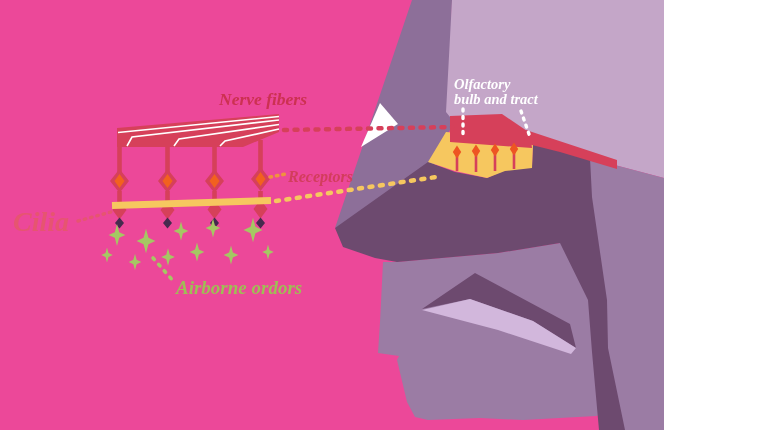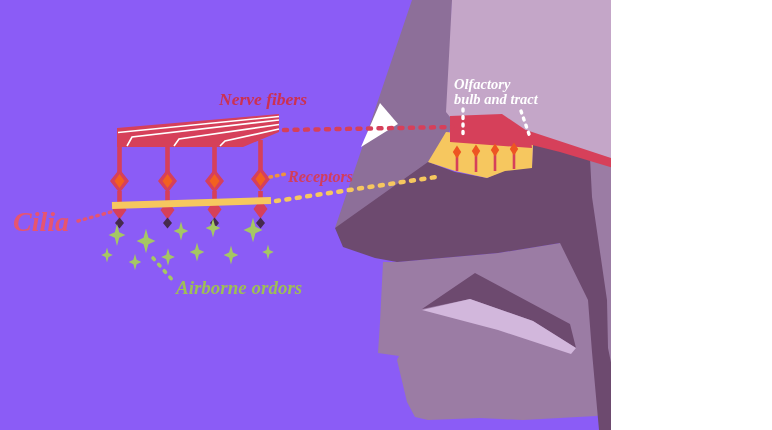--- a/index.html
+++ b/index.html
@@ -1,16 +1,16 @@
 <!DOCTYPE html>
 <html><head>
 <meta charset="utf-8">
 <style>
   html,body{margin:0;padding:0;background:#fff;}
-  .stage{position:relative;width:611px;height:430px;overflow:hidden;background:#8b5cf6;text-align:right;}
+  .stage{position:relative;width:664px;height:430px;overflow:hidden;background:#ec4899;text-align:right;}
   text{font-family:"Liberation Serif",serif;font-style:italic;font-weight:bold;}
 </style>
 </head>
 <body>
 
 <div class="stage">
 <svg width="772" height="430" viewBox="0 0 772 430">
 
   <polygon points="412,0 452,0 450,130 433,155 436,175 335,228" fill="#8d6f99"></polygon>
   <polygon points="380,103 398,124 361,147" fill="#ffffff"></polygon>

